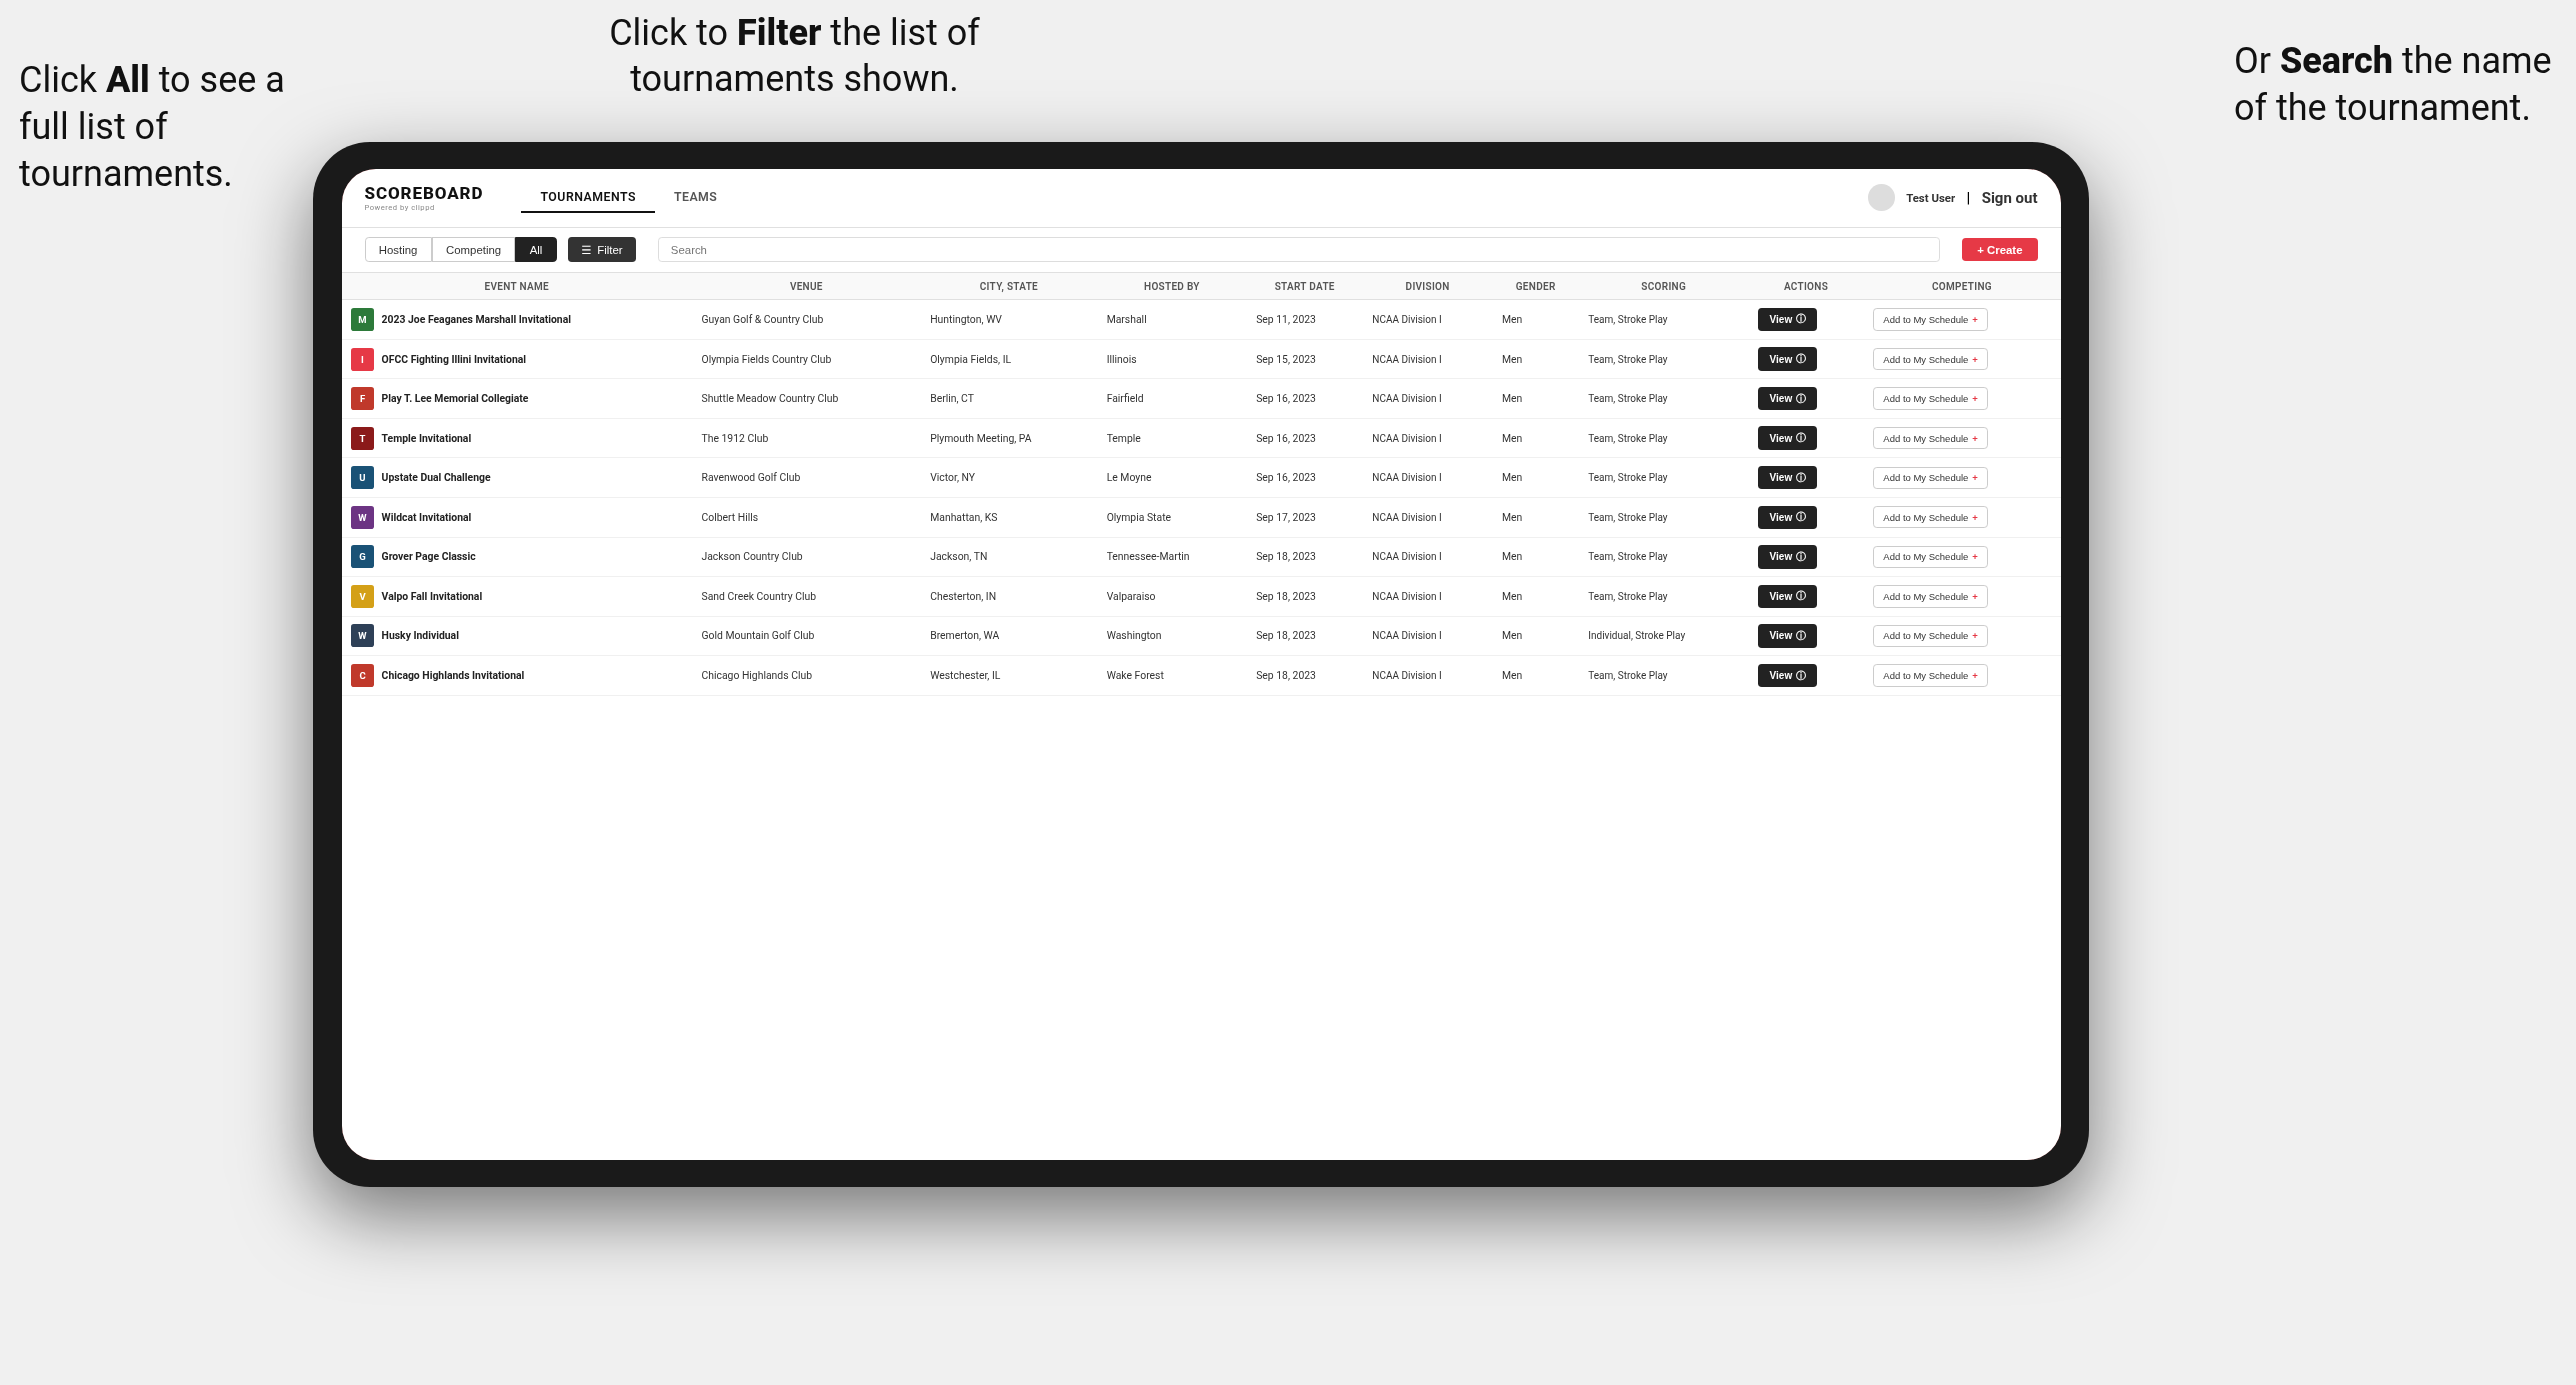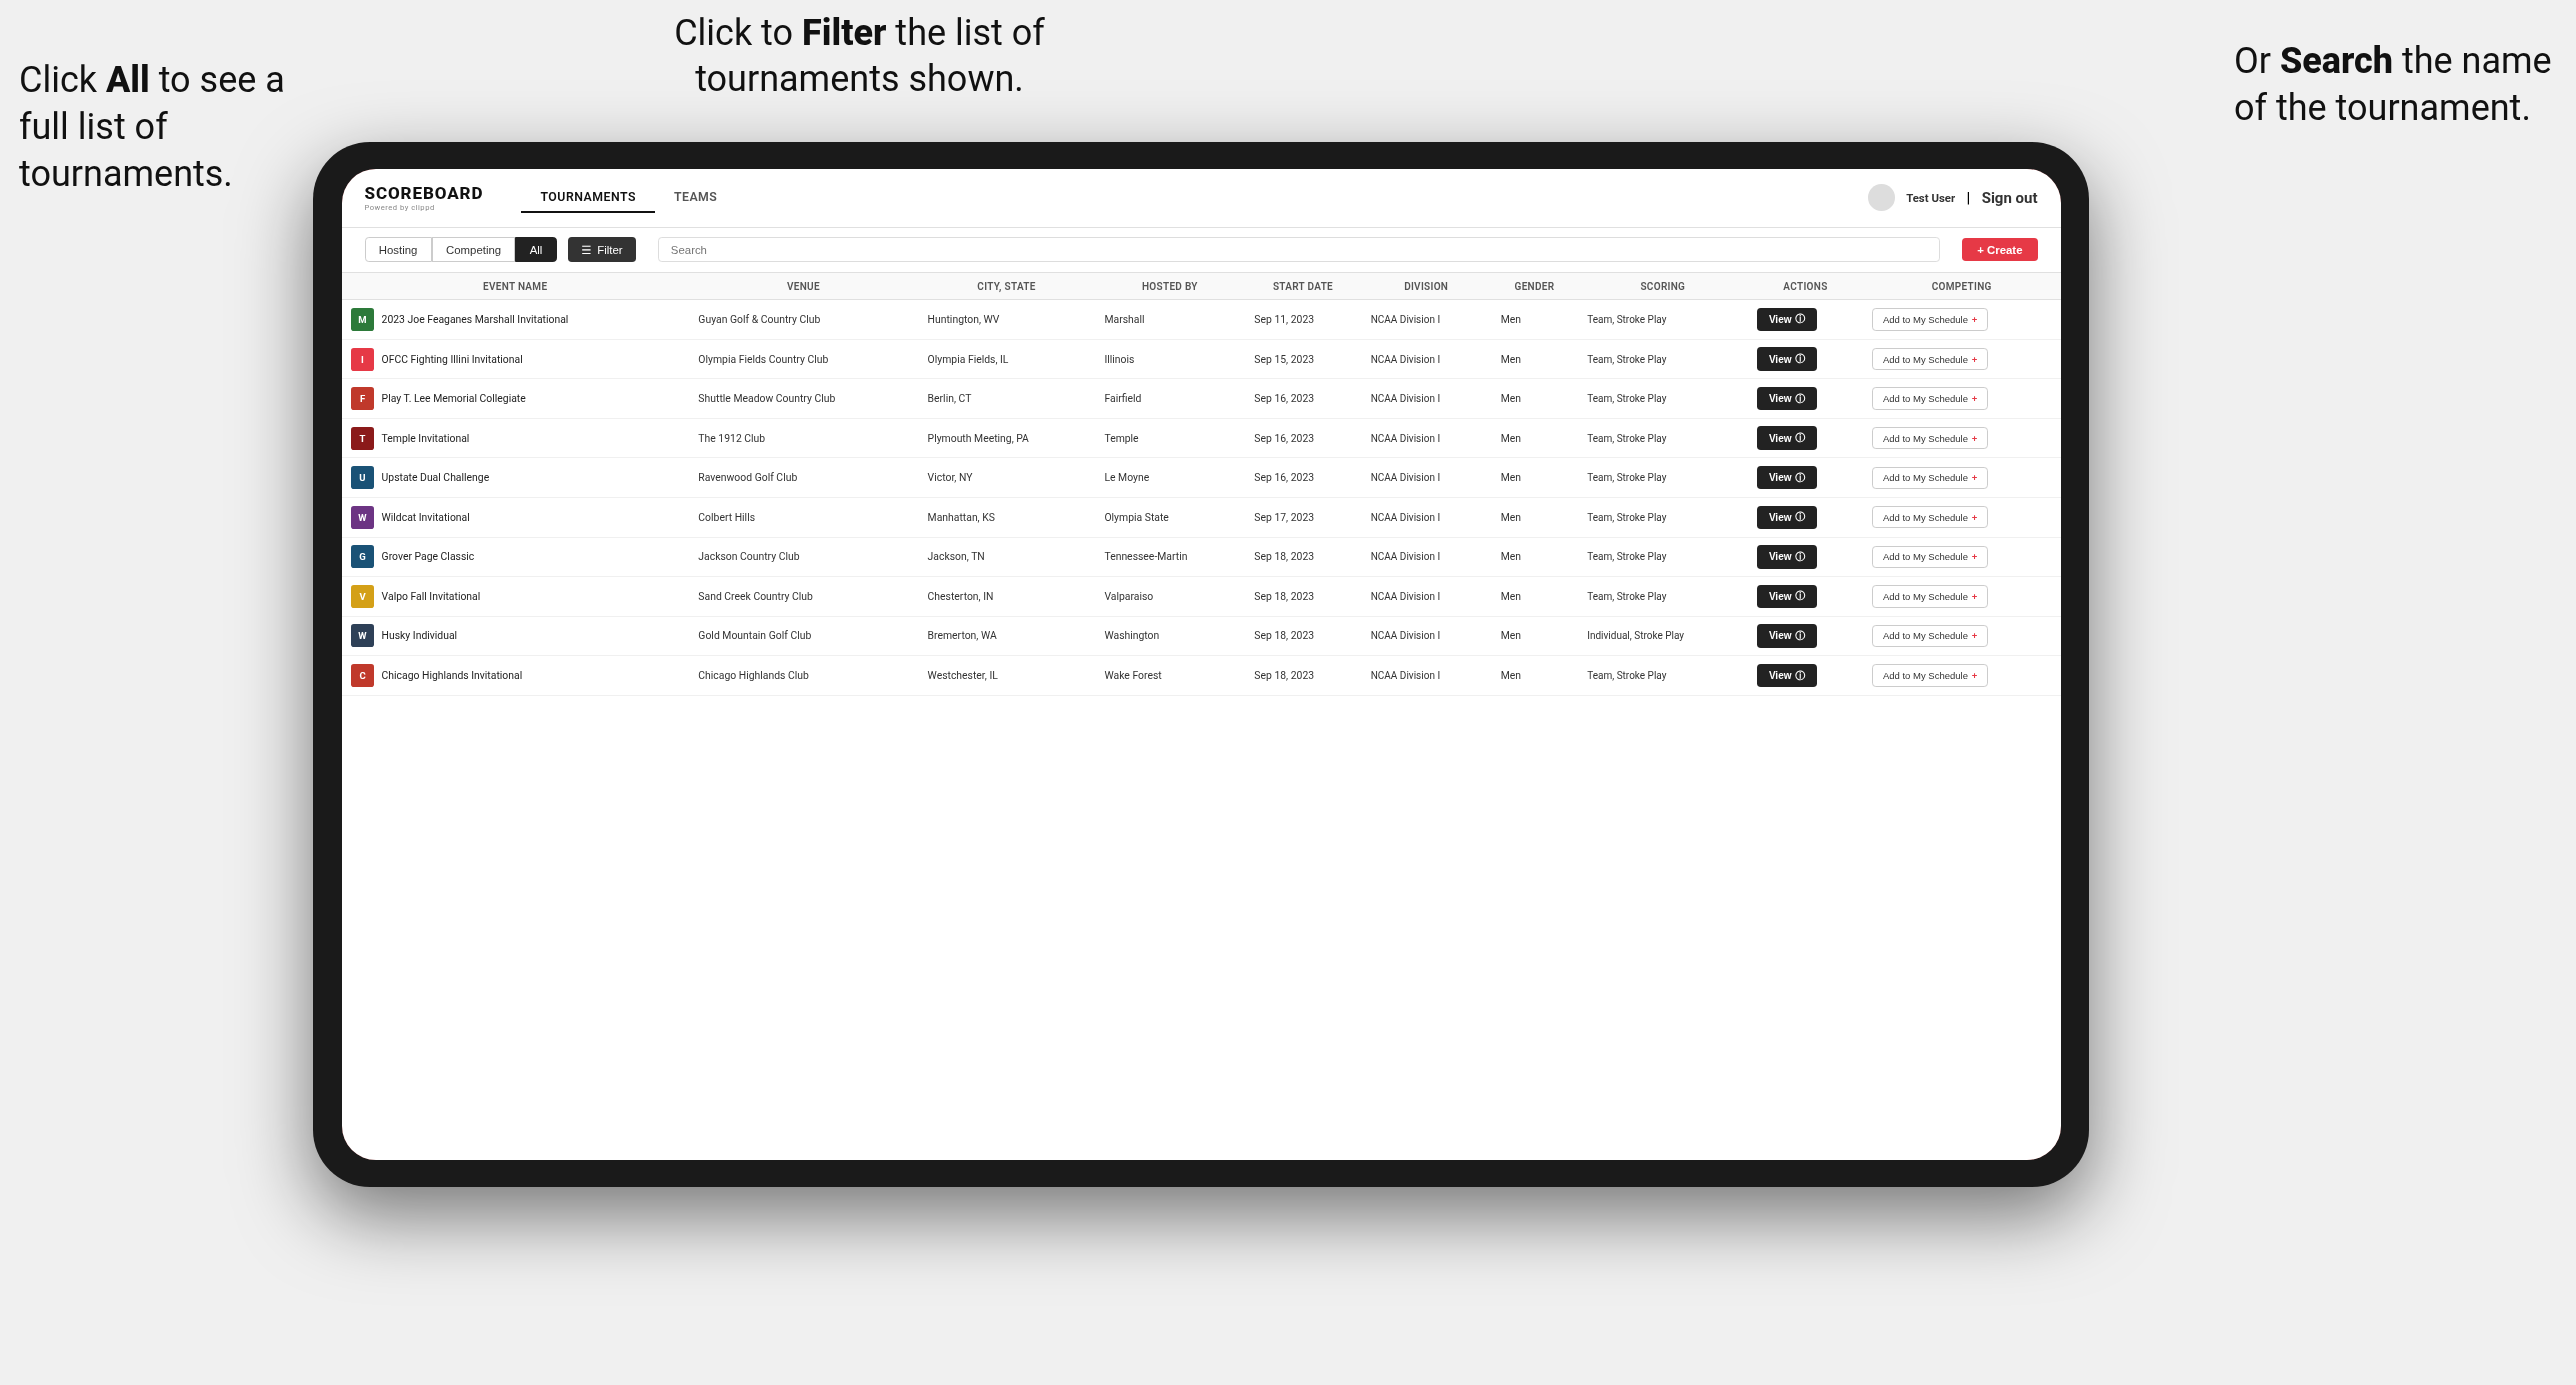--- a/index.html
+++ b/index.html
@@ -20,21 +20,21 @@
       line-height: 1.3;
     }
     .annotation strong { font-weight: 800; }
 
     .ann-topleft {
       left: 19px;
       top: 57px;
       width: 266px;
     }
     .ann-topcenter {
-      left: 584px;
+      left: 519px;
       top: 9.5px;
       width: 551px;
       text-align: center;
     }
     .ann-topright {
       right: 19px;
       top: 38px;
       width: 323px;
       text-align: left;
     }
@@ -263,21 +263,21 @@
       display: flex;
       align-items: center;
       justify-content: center;
       font-size: 9.5px;
       font-weight: 700;
       color: white;
     }
 
     .event-name-text {
       font-size: 10.4px;
-      font-weight: 400;
+      font-weight: 700;
       color: #222;
     }
 
     .view-btn {
       display: inline-flex;
       align-items: center;
       gap: 3.8px;
       padding: 4.7px 11.4px;
       background: #222;
       color: white;

